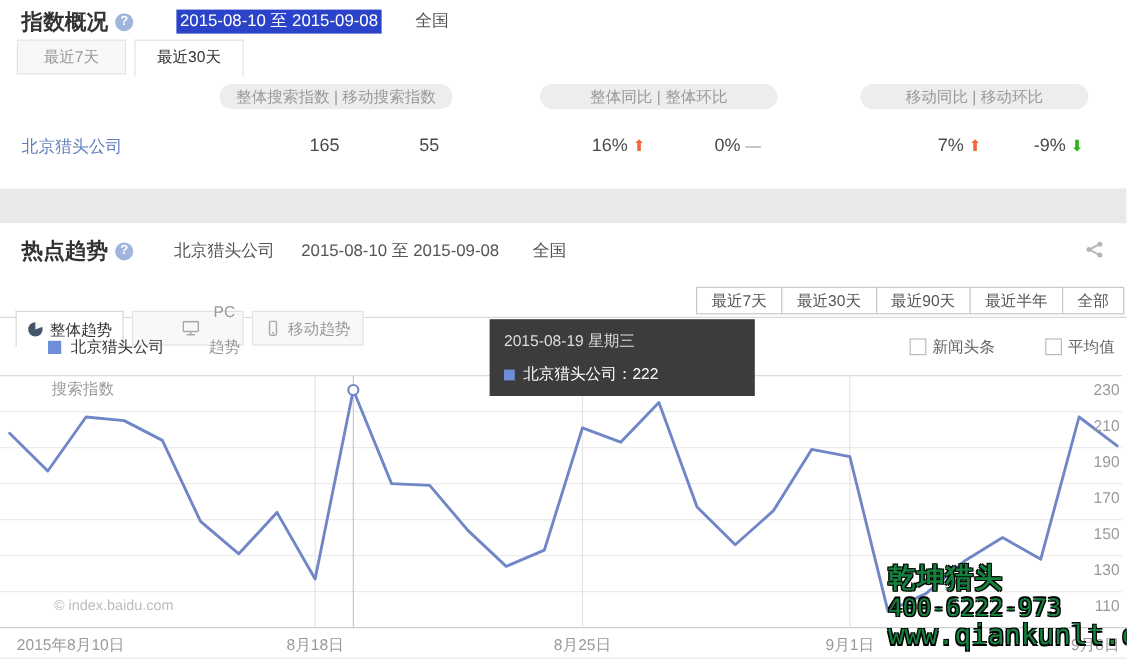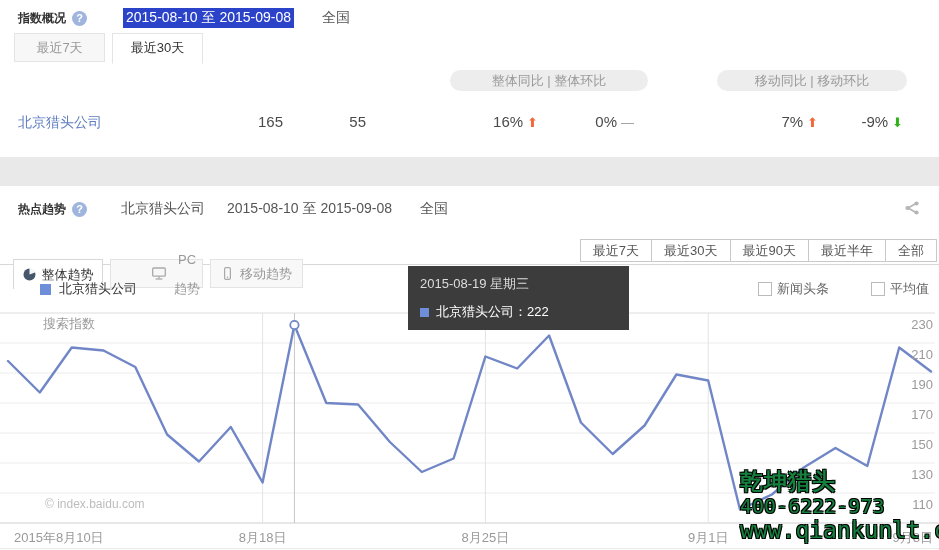--- a/index.html
+++ b/index.html
@@ -2,21 +2,21 @@
 <html><head>
 <meta charset="utf-8">
 <style>
   html,body{margin:0;padding:0;background:#fff;}
   #app{position:relative;width:939px;height:550px;background:#fff;overflow:hidden;
        font-family:"Liberation Sans","DejaVu Sans",sans-serif;color:#333;}
   .abs{position:absolute;}
 
   
   #ov-header{left:18px;top:6px;height:24px;display:flex;align-items:center;}
-  .sec-title{font-size:12px;font-weight:bold;color:#333;}
+  .sec-title{font-size:18px;font-weight:bold;color:#333;}
   .help{display:inline-block;width:15px;height:15px;margin-left:6px;border-radius:50%;
         background:#9fb5de;color:#fff;font-size:11px;font-weight:bold;line-height:15px;
         text-align:center;cursor:pointer;}
   .date-sel{margin-left:36px;font-size:14px;color:#fff;background:#2b43c8;padding:1px 3px;}
   .region{margin-left:28px;font-size:14px;color:#555;}
 
   
   #ov-tabs{left:14px;top:33px;display:flex;}
   .ov-tab{width:89px;height:27px;line-height:27px;text-align:center;font-size:13px;color:#999;
           background:#f7f7f7;border:1px solid #e4e4e4;margin-right:7px;cursor:pointer;}
@@ -98,20 +98,21 @@
     <span class="help">?</span>
     <span class="date-sel">2015-08-10 至 2015-09-08</span>
     <span class="region">全国</span>
   </div>
 
   <div id="ov-tabs" class="abs">
     <div class="ov-tab">最近7天</div>
     <div class="ov-tab active">最近30天</div>
   </div>
 
+  <div id="pill1" class="pill">整体搜索指数  |  移动搜索指数</div>
   <div id="pill2" class="pill">整体同比  |  整体环比</div>
   <div id="pill3" class="pill">移动同比  |  移动环比</div>
 
   <span id="kw-link" class="abs">北京猎头公司</span>
   <span id="v-overall" class="num">165</span>
   <span id="v-mobile" class="num">55</span>
 
   <span id="v-oyoy" class="pct">
     <span>16%</span><span class="dir up">⬆</span>
   </span>

